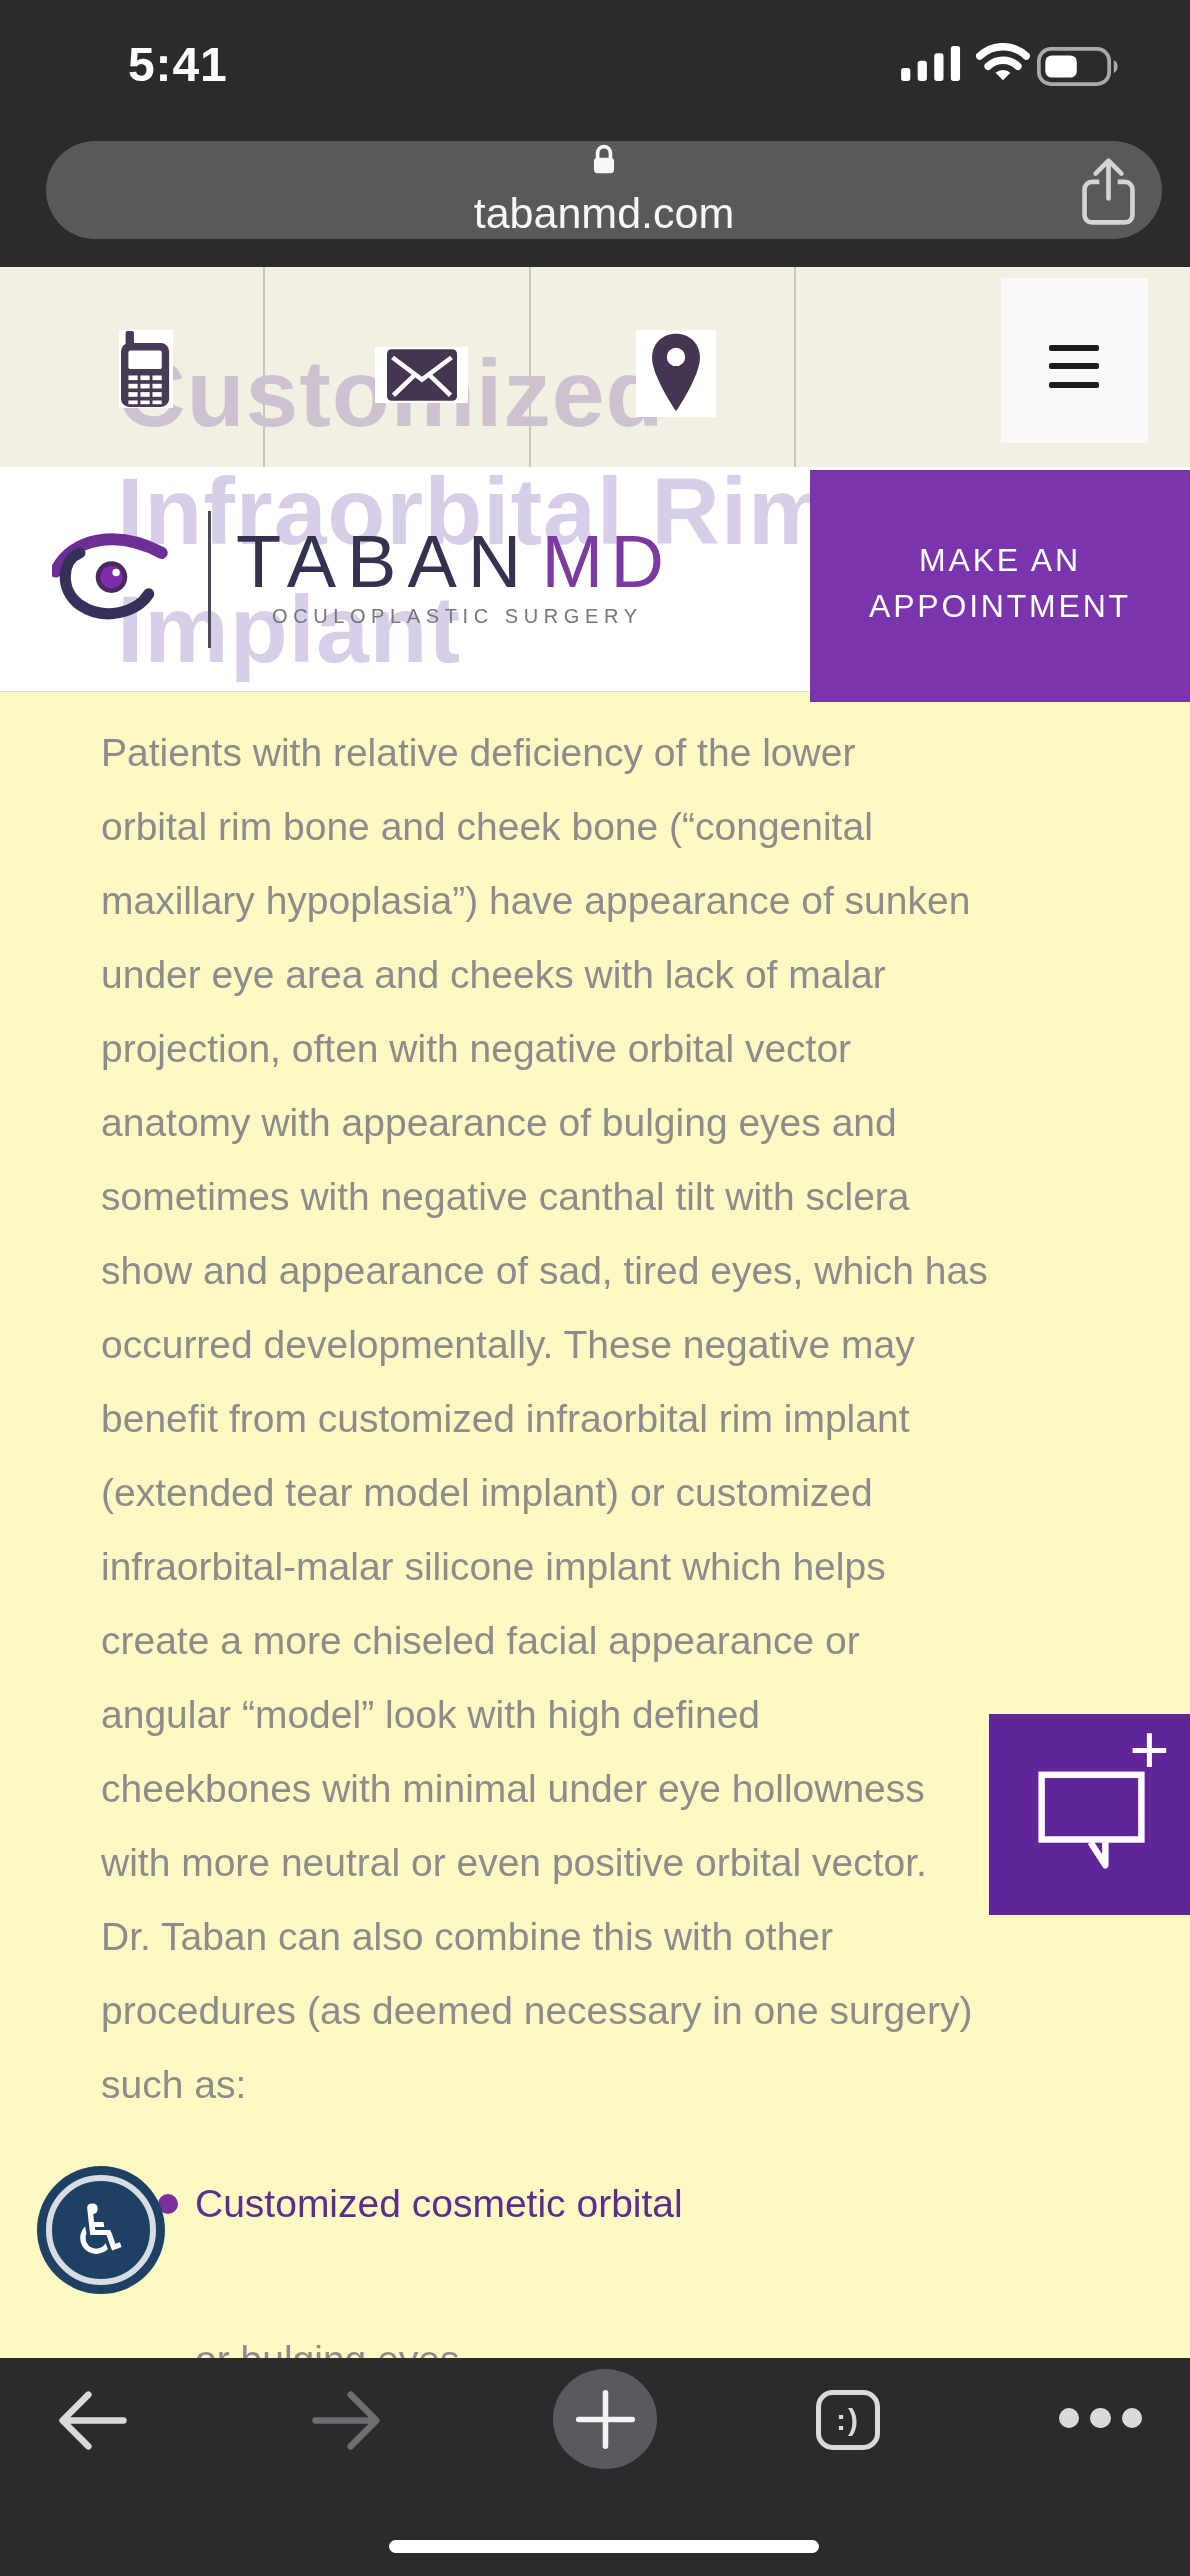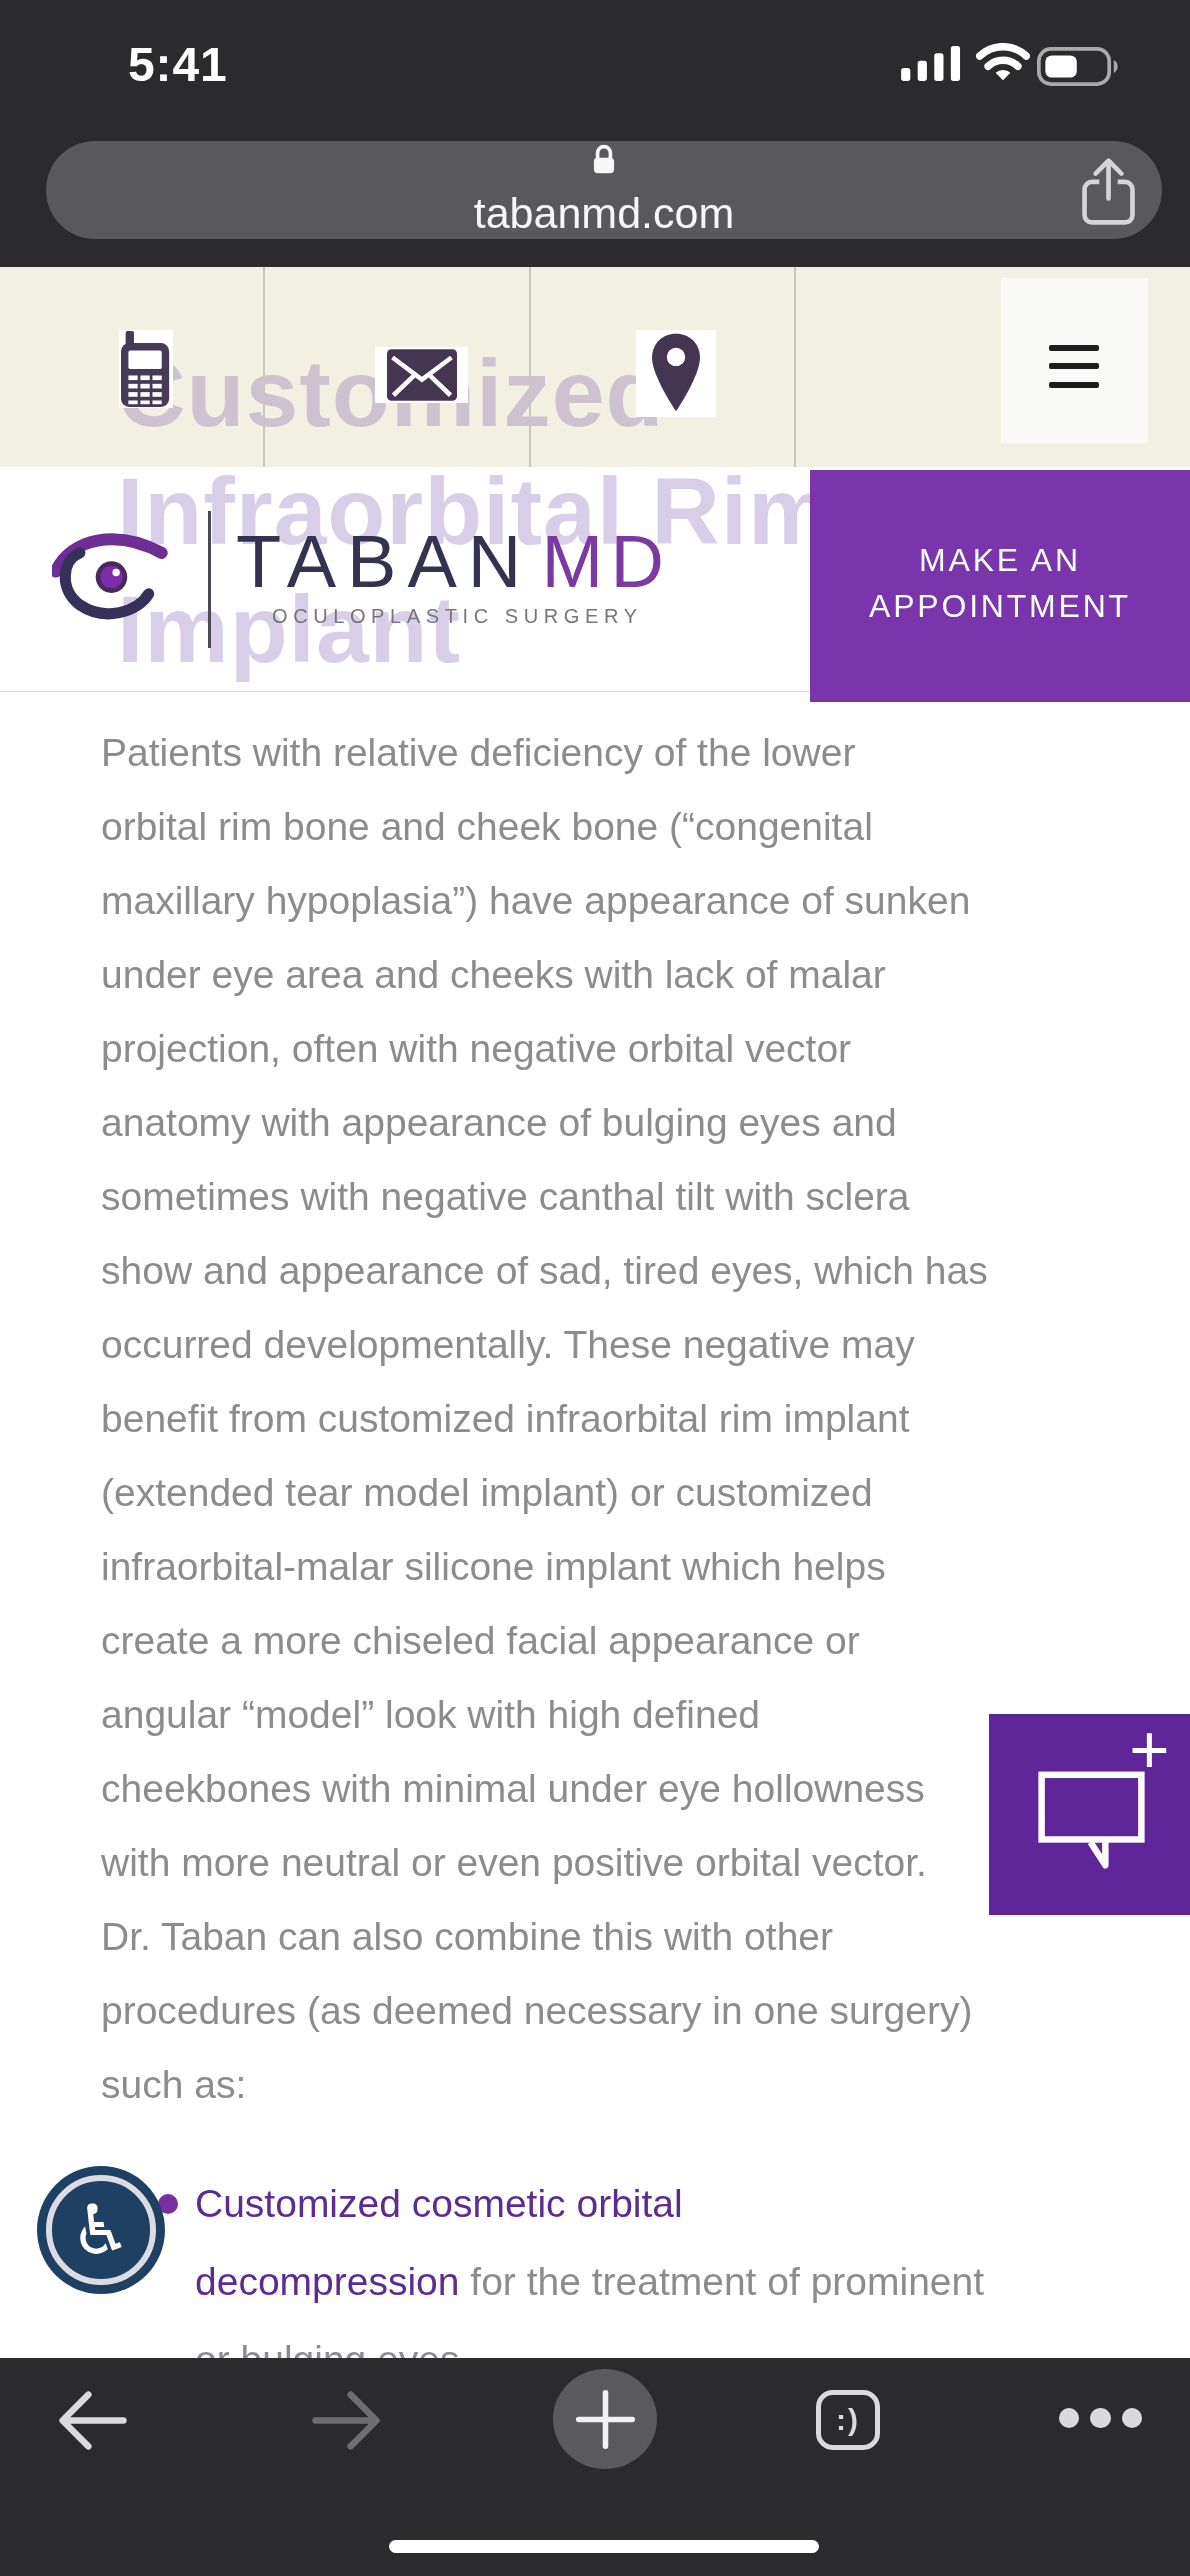--- a/index.html
+++ b/index.html
@@ -1,16 +1,16 @@
 <!DOCTYPE html>
 <html style="font-size:15px"><head>
 <meta charset="utf-8">
 <style>
   html,body{margin:0;padding:0;background:#000;}
-  .screen{position:relative;width:1191px;height:2576px;background:#ffffff;overflow:hidden;
+  .screen{position:relative;width:1191px;height:2576px;background:#fef9c3;overflow:hidden;
           font-family:"Liberation Sans",sans-serif;-webkit-font-smoothing:antialiased;}
 
   
   .statusbar{position:absolute;left:0;top:0;width:1191px;height:267px;background:#2b2b2d;z-index:20;}
   .clock{position:absolute;left:128px;top:37px;font-size:48px;font-weight:700;color:#fff;letter-spacing:0.9px;}
   .sig{position:absolute;left:901px;top:46px;}
   .wifi{position:absolute;left:976px;top:43px;}
   .batt{position:absolute;left:1037px;top:45px;}
   .pill{position:absolute;left:46px;top:141px;width:1116px;height:98px;background:#59595c;border-radius:49px;}
   .pill-center{position:absolute;left:0;right:0;top:0;bottom:0;display:flex;align-items:center;justify-content:center;gap:13px;flex-direction:column;}
@@ -207,21 +207,20 @@
     <div class="ln">Dr. Taban can also combine this with other</div>
     <div class="ln">procedures (as deemed necessary in one surgery)</div>
     <div class="ln">such as:</div>
   </div>
 
   <div class="badge">
     <span class="wc">♿</span>
   </div>
   <div class="bullet-dot"></div>
   <div class="li-line li1"><span class="li-link">Customized cosmetic orbital</span><span class="li-gray"></span></div>
-  <div class="li-line li2"><span class="li-link">decompression</span><span class="li-gray"> for the treatment of prominent</span></div>
   <div class="li-line li3"><span class="li-link"></span><span class="li-gray">or bulging eyes</span></div>
 
   <div class="chat">
     <span class="plus">+</span>
     <svg width="109" height="102" viewBox="0 0 118 110">
       <rect x="5" y="5" width="108" height="70" fill="none" stroke="#ffffff" stroke-width="7"></rect>
       <path d="M58 78 L74 103 L74 78" fill="none" stroke="#ffffff" stroke-width="7" stroke-linejoin="round"></path>
     </svg>
   </div>
 

